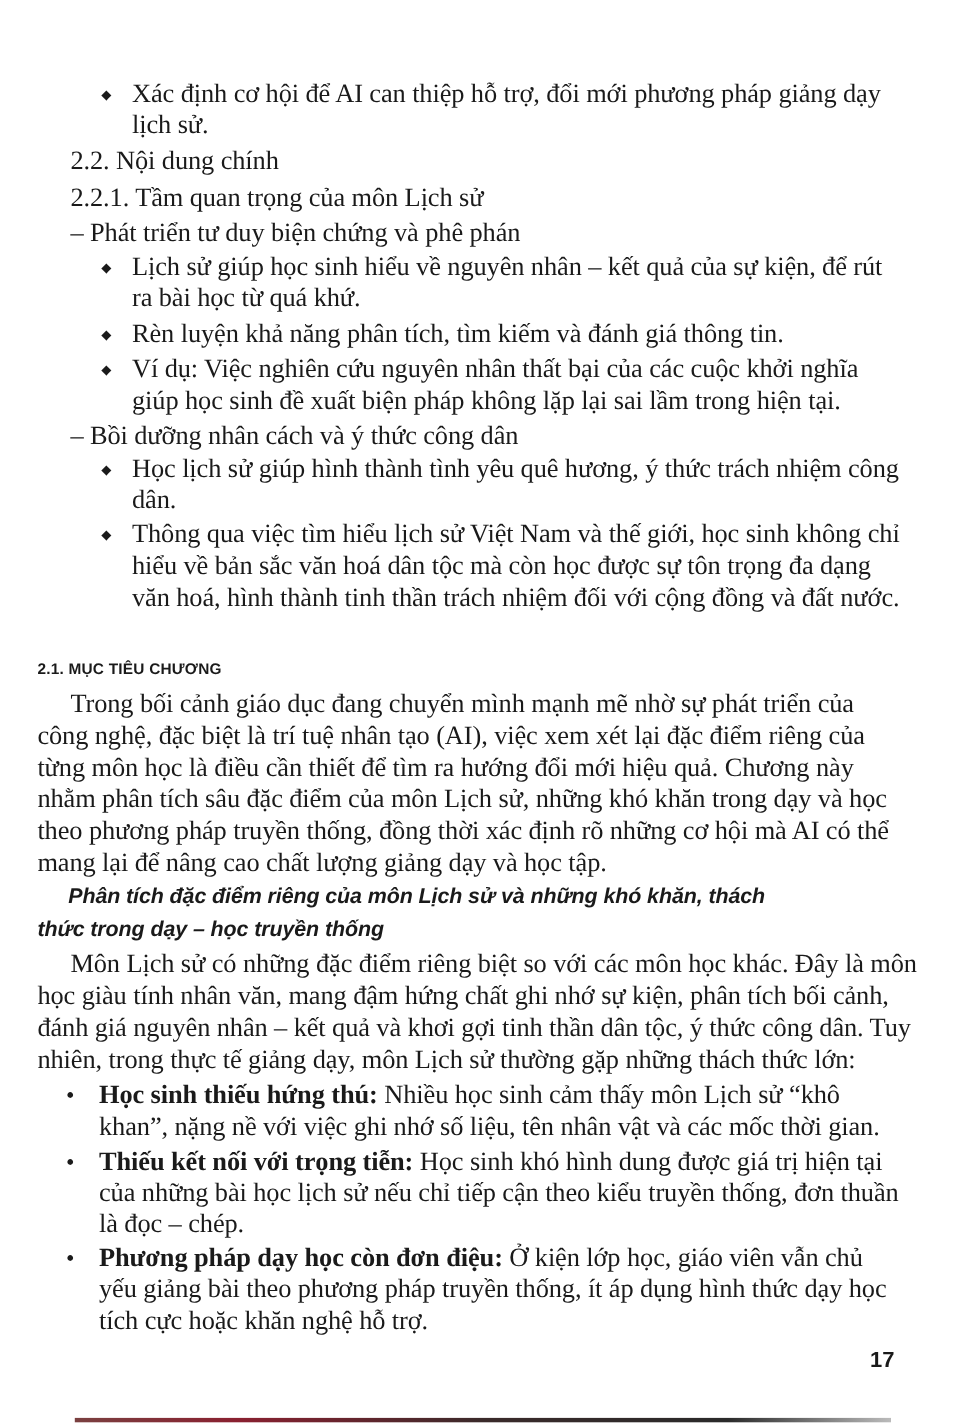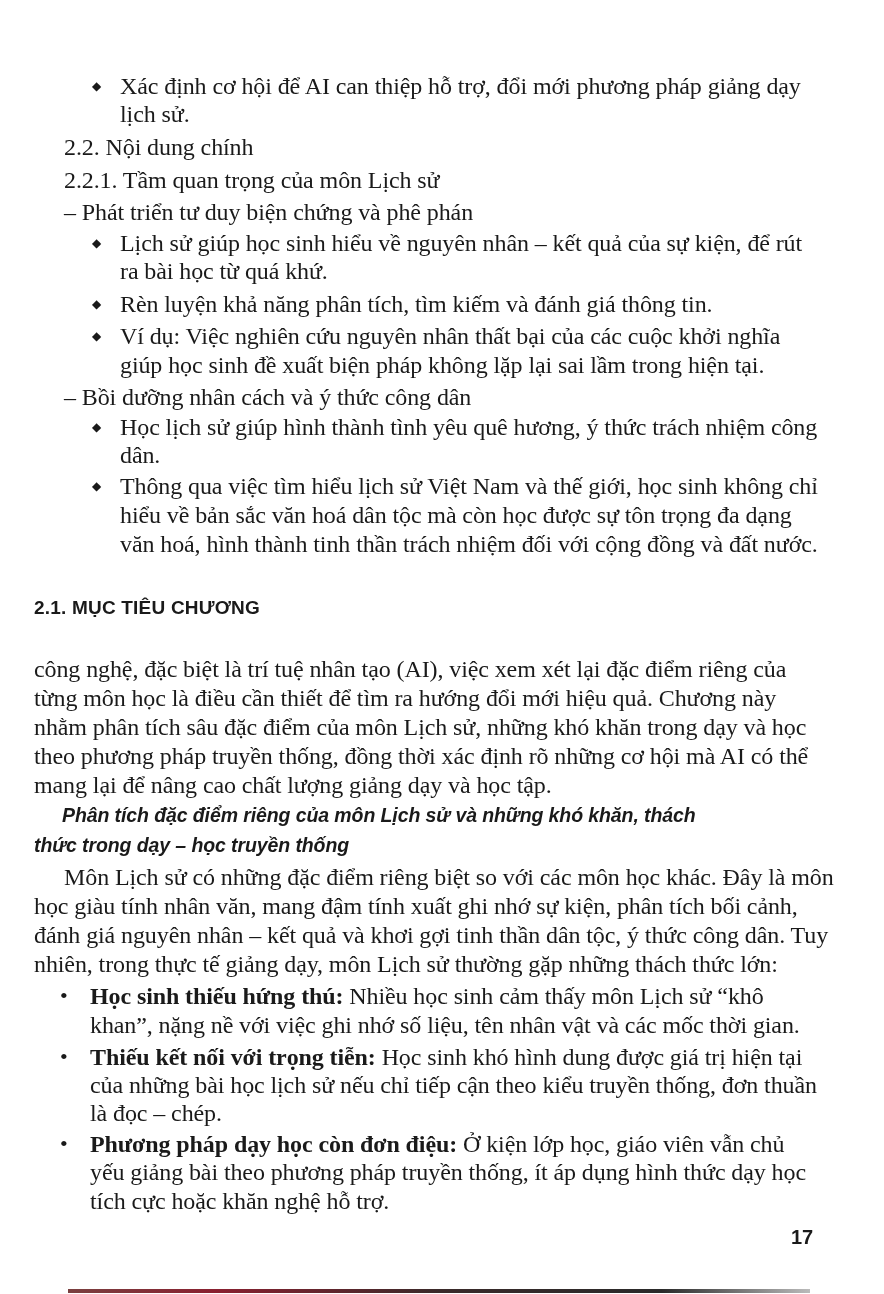--- a/index.html
+++ b/index.html
@@ -5,21 +5,21 @@
   html, body { margin: 0; padding: 0; }
   body {
     width: 884px; height: 1294px; background: #ffffff; position: relative; overflow: hidden;
     font-family: "Liberation Serif", "DejaVu Serif", serif; color: #1a1a1a;
   }
   .page { position: absolute; left: 0; top: 0; width: 884px; height: 1294px; }
   .line { position: absolute; font-size: 24px; line-height: 28px; white-space: nowrap; letter-spacing: -0.1px; }
   .bullet-diamond { position: absolute; font-size: 12px; line-height: 28px; color: #1a1a1a; }
   .bullet-dot { position: absolute; font-size: 22px; line-height: 28px; color: #1a1a1a; }
   .sans-bold { font-family: "Liberation Sans", "DejaVu Sans", sans-serif; font-weight: bold; }
-  .h-section { font-size: 19px; letter-spacing: 0.2px; }
+  .h-section { font-size: 14px; letter-spacing: 0.2px; }
   .h-italic { font-family: Liberation Sans, sans-serif; font-weight: bold; font-style: italic; font-size: 19.5px; }
   b.term { font-weight: bold; }
   .page-number { position: absolute; left: 791px; top: 1226px; font-family: "Liberation Sans", "DejaVu Sans", sans-serif; font-weight: bold; font-size: 20px; }
   .bottom-edge { position: absolute; left: 68px; top: 1289px; width: 742px; height: 4px;
     background: linear-gradient(90deg, #7a4040 0%, #8a2030 20%, #3a2a2a 50%, #2a2a2a 80%, #bbbbbb 100%); }
 </style>
 </head>
 <body>
 
 <div class="page">
@@ -50,31 +50,32 @@
   <div class="line" style="left:120px; top:413px;">Học lịch sử giúp hình thành tình yêu quê hương, ý thức trách nhiệm công</div>
   <div class="line" style="left:120px; top:441px;">dân.</div>
 
   <span class="bullet-diamond" style="left:92px; top:472px;">◆</span>
   <div class="line" style="left:120px; top:472px;">Thông qua việc tìm hiểu lịch sử Việt Nam và thế giới, học sinh không chỉ</div>
   <div class="line" style="left:120px; top:501px;">hiểu về bản sắc văn hoá dân tộc mà còn học được sự tôn trọng đa dạng</div>
   <div class="line" style="left:120px; top:530px;">văn hoá, hình thành tinh thần trách nhiệm đối với cộng đồng và đất nước.</div>
 
   <div class="line sans-bold h-section" style="left:34px; top:594px;">2.1. MỤC TIÊU CHƯƠNG</div>
 
+  <div class="line" style="left:64px; top:626px;">Trong bối cảnh giáo dục đang chuyển mình mạnh mẽ nhờ sự phát triển của</div>
   <div class="line" style="left:34px; top:655px;">công nghệ, đặc biệt là trí tuệ nhân tạo (AI), việc xem xét lại đặc điểm riêng của</div>
   <div class="line" style="left:34px; top:684px;">từng môn học là điều cần thiết để tìm ra hướng đổi mới hiệu quả. Chương này</div>
   <div class="line" style="left:34px; top:713px;">nhằm phân tích sâu đặc điểm của môn Lịch sử, những khó khăn trong dạy và học</div>
   <div class="line" style="left:34px; top:742px;">theo phương pháp truyền thống, đồng thời xác định rõ những cơ hội mà AI có thể</div>
   <div class="line" style="left:34px; top:771px;">mang lại để nâng cao chất lượng giảng dạy và học tập.</div>
 
   <div class="line h-italic" style="left:62px; top:801px;">Phân tích đặc điểm riêng của môn Lịch sử và những khó khăn, thách</div>
   <div class="line h-italic" style="left:34px; top:831px;">thức trong dạy – học truyền thống</div>
 
   <div class="line" style="left:64px; top:863px;">Môn Lịch sử có những đặc điểm riêng biệt so với các môn học khác. Đây là môn</div>
-  <div class="line" style="left:34px; top:892px;">học giàu tính nhân văn, mang đậm tính xuất ghi nhớ sự kiện, phân tích bối cảnh,</div>
+  <div class="line" style="left:34px; top:892px;">học giàu tính nhân văn, mang đậm hứng chất ghi nhớ sự kiện, phân tích bối cảnh,</div>
   <div class="line" style="left:34px; top:921px;">đánh giá nguyên nhân – kết quả và khơi gợi tinh thần dân tộc, ý thức công dân. Tuy</div>
   <div class="line" style="left:34px; top:950px;">nhiên, trong thực tế giảng dạy, môn Lịch sử thường gặp những thách thức lớn:</div>
 
   <span class="bullet-dot" style="left:60px; top:982px;">•</span>
   <div class="line" style="left:90px; top:982px;"><b class="term">Học sinh thiếu hứng thú:</b><span> Nhiều học sinh cảm thấy môn Lịch sử “khô</span></div>
   <div class="line" style="left:90px; top:1011px;">khan”, nặng nề với việc ghi nhớ số liệu, tên nhân vật và các mốc thời gian.</div>
 
   <span class="bullet-dot" style="left:60px; top:1043px;">•</span>
   <div class="line" style="left:90px; top:1043px;"><b class="term">Thiếu kết nối với trọng tiễn:</b><span> Học sinh khó hình dung được giá trị hiện tại</span></div>
   <div class="line" style="left:90px; top:1071px;">của những bài học lịch sử nếu chỉ tiếp cận theo kiểu truyền thống, đơn thuần</div>

